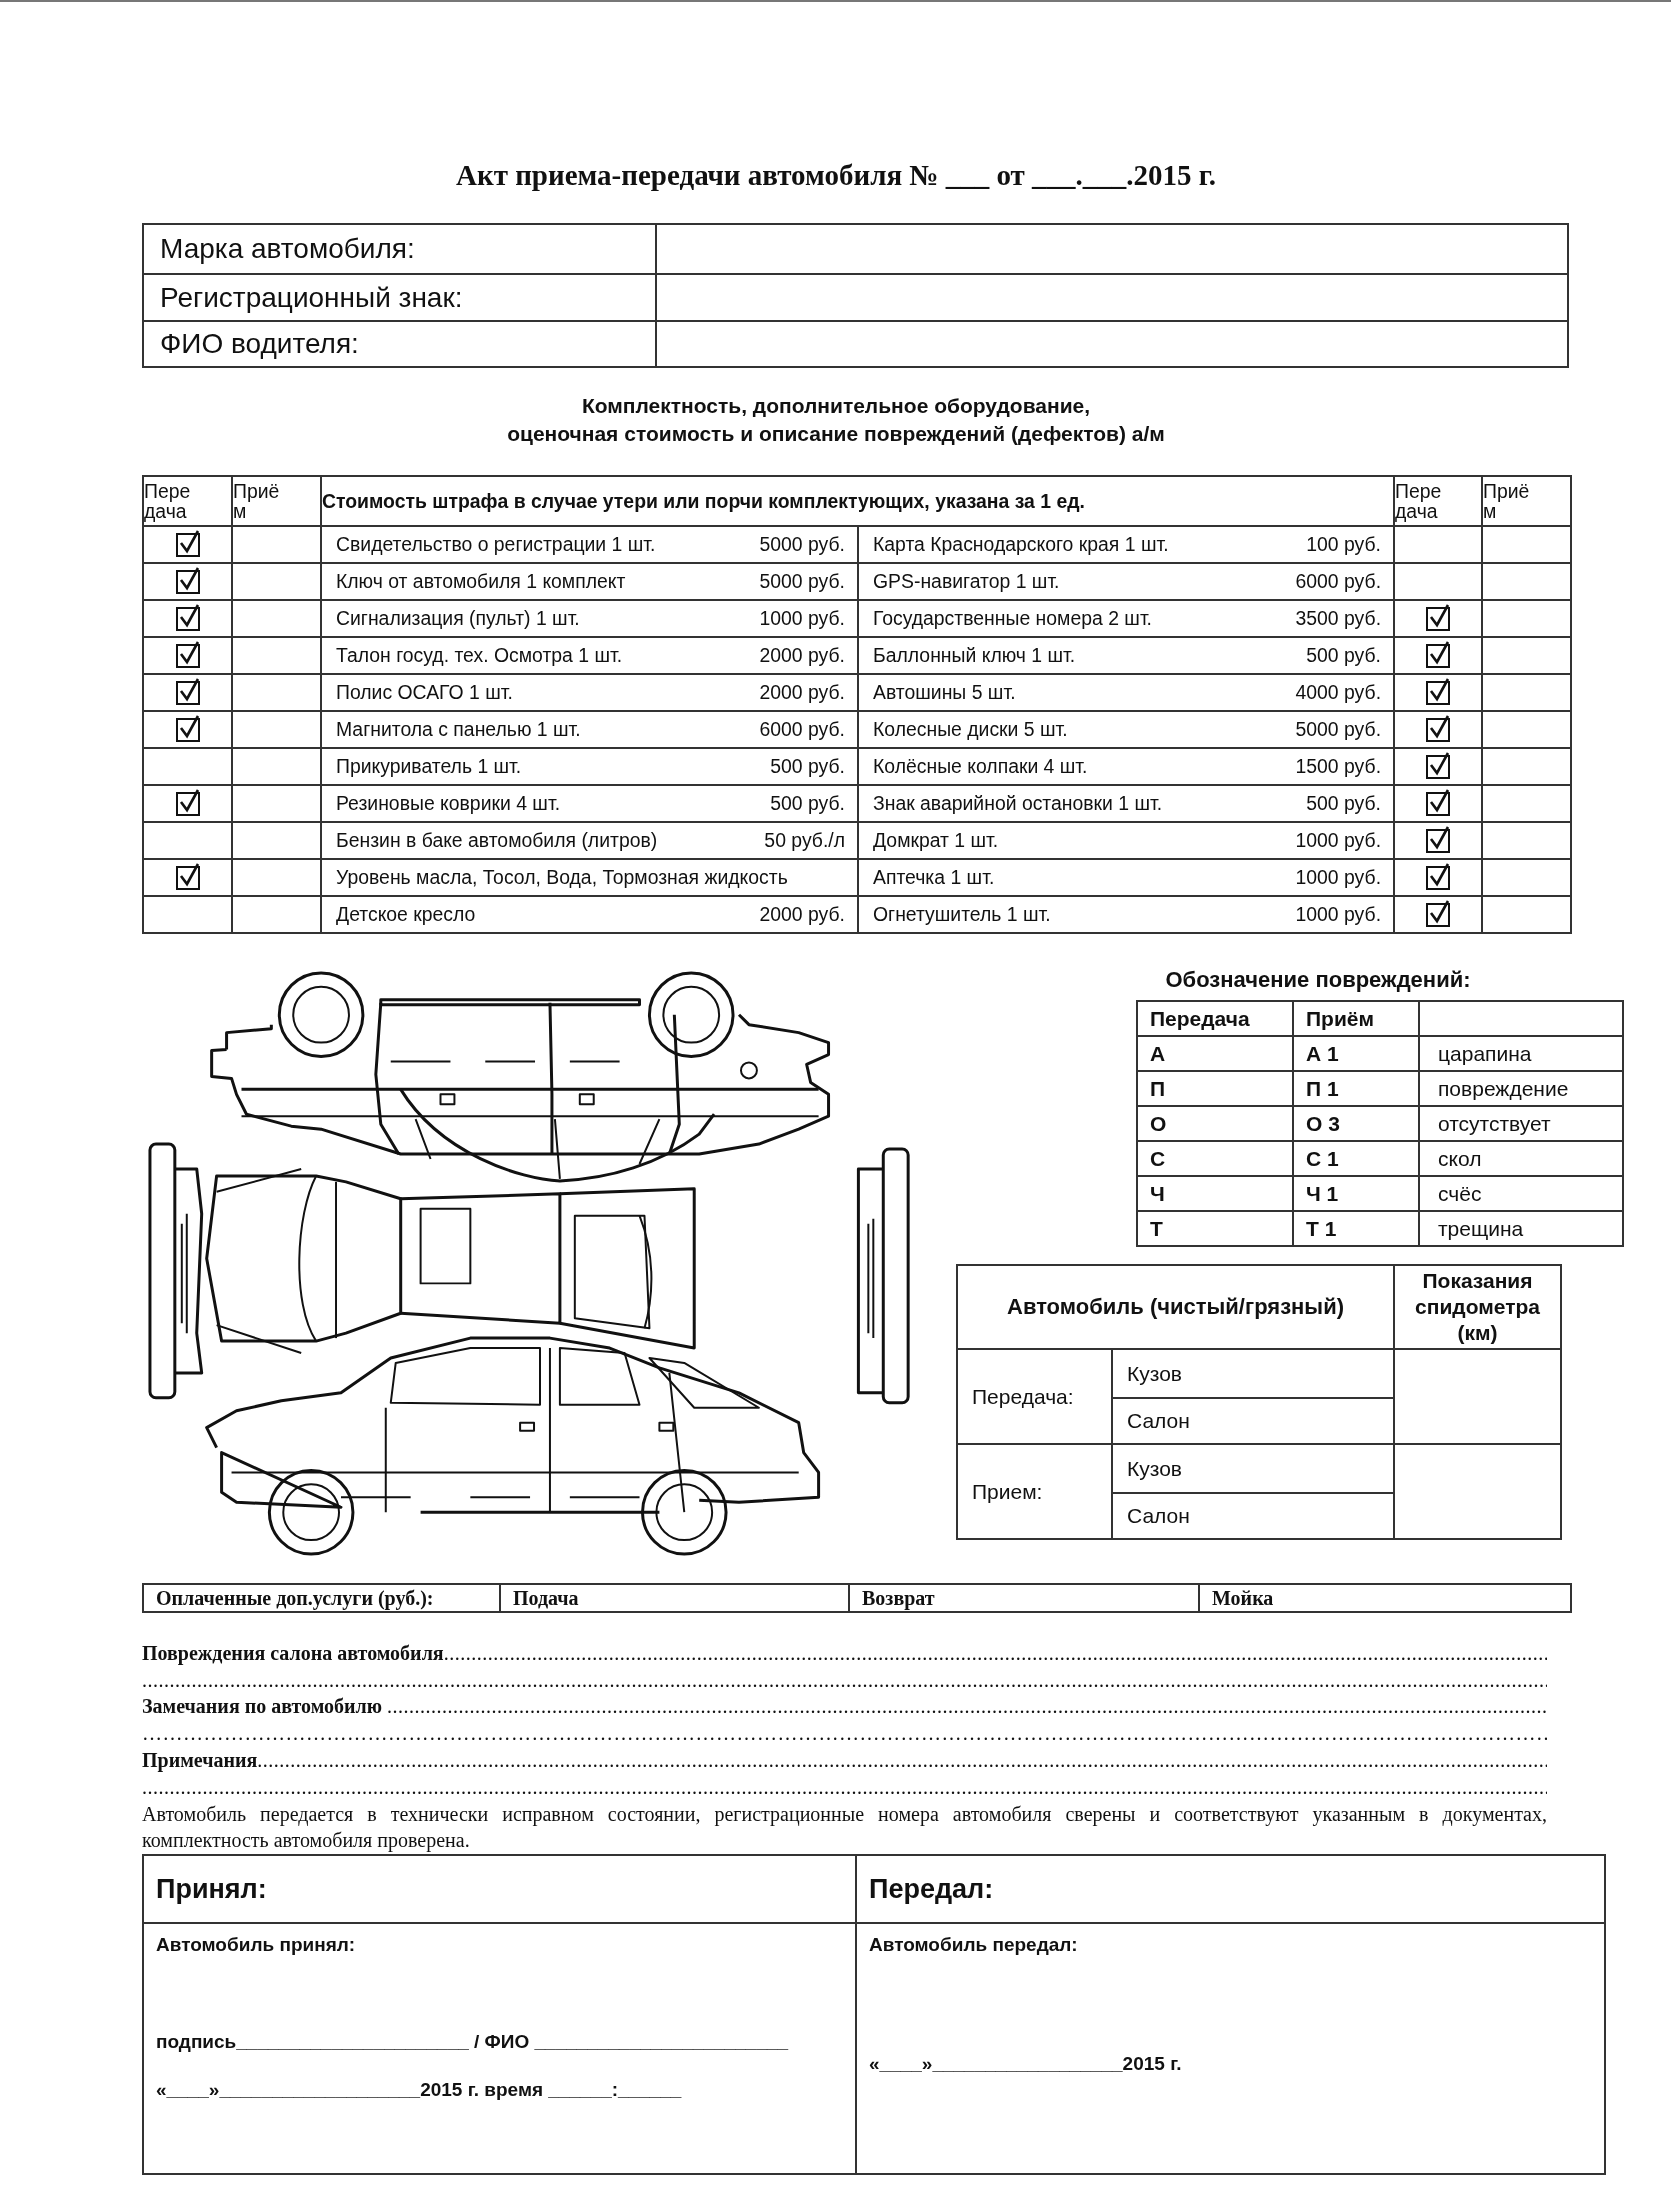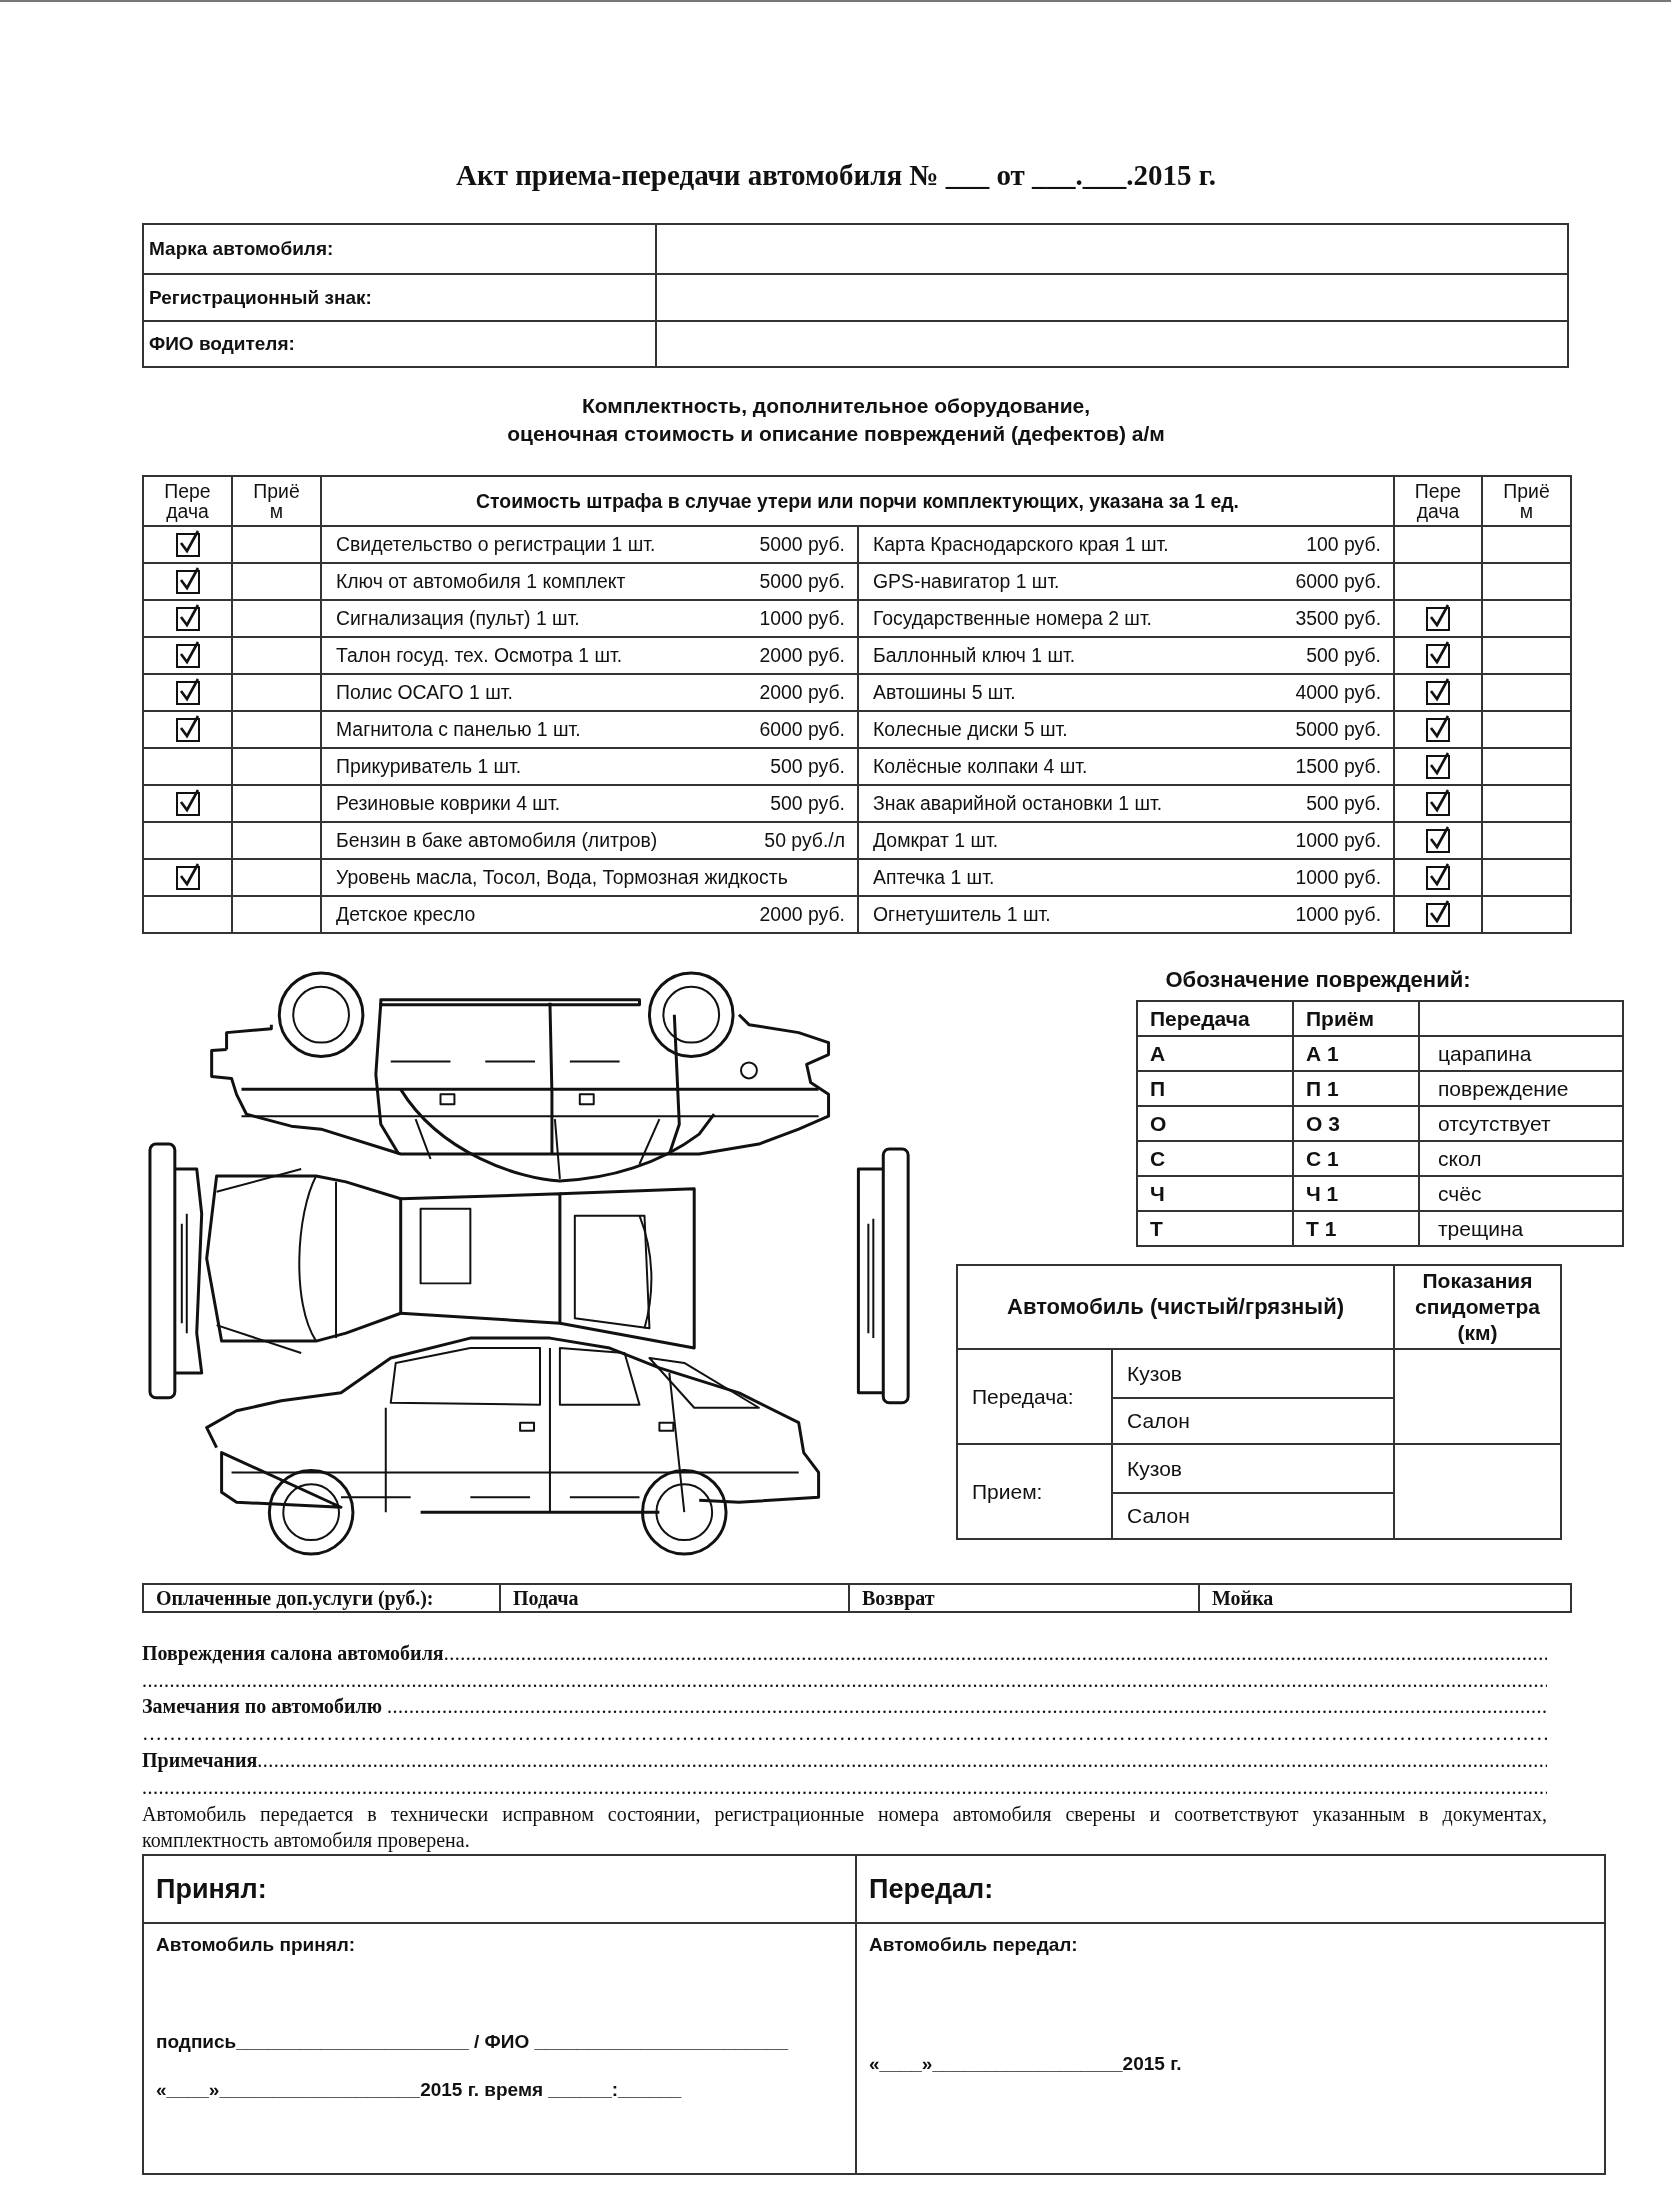--- a/index.html
+++ b/index.html
@@ -4,23 +4,23 @@
 <style>
   html, body { margin:0; padding:0; background:#fff; }
   body { width:1672px; height:2202px; position:relative; overflow:hidden; font-family:"Liberation Sans", sans-serif; color:#111; }
   .topline { position:absolute; left:0; top:0; width:1672px; height:2px; background:#777; }
   .abs { position:absolute; box-sizing:border-box; }
   .serif { font-family:"Liberation Serif", serif; }
   .title { left:0; width:1692px; top:159px; text-align:center; font-size:29px; font-weight:bold; }
   .subtitle { left:0; width:1672px; text-align:center; font-size:21px; font-weight:bold; }
   table { border-collapse:collapse; position:absolute; table-layout:fixed; }
   td, th { border:2px solid #333; padding:0; box-sizing:border-box; }
-  .hdr td { font-size:19px; padding-left:5px;font-weight:bold; }
+  .hdr td { font-size:28px; padding-left:16px; }
   .main td { font-size:19.4px; height:37px; vertical-align:middle; }
-  .main .hd td { height:50px; text-align:center; line-height:20px; font-size:19.4px;margin-top:22px; }
+  .main .hd td { height:50px; line-height:20px; font-size:19.4px;margin-top:22px; }
   .main .hd td.big { font-weight:bold; font-size:19.4px; }
   .item { display:flex; justify-content:space-between; padding:0 12px 0 14px; white-space:nowrap; }
   .cb { text-align:center; }
   .chk { display:inline-block; width:20px; height:20px; border:2px solid #111; position:relative; vertical-align:middle; }
   .chk svg { position:absolute; left:-1px; top:-6px; }
   .legend td { font-size:21px; height:35px; padding-left:12px; }
   .legend td.b { font-weight:bold; }
   .cond td { font-size:21px; }
   .svc td { font-family:"Liberation Serif", serif; font-weight:bold; font-size:20px; height:28px; padding-left:12px; line-height:20px; }
   .line { font-family:"Liberation Serif", serif; font-size:20px; left:142px; width:1405px; white-space:nowrap; overflow:hidden; line-height:24px; }

